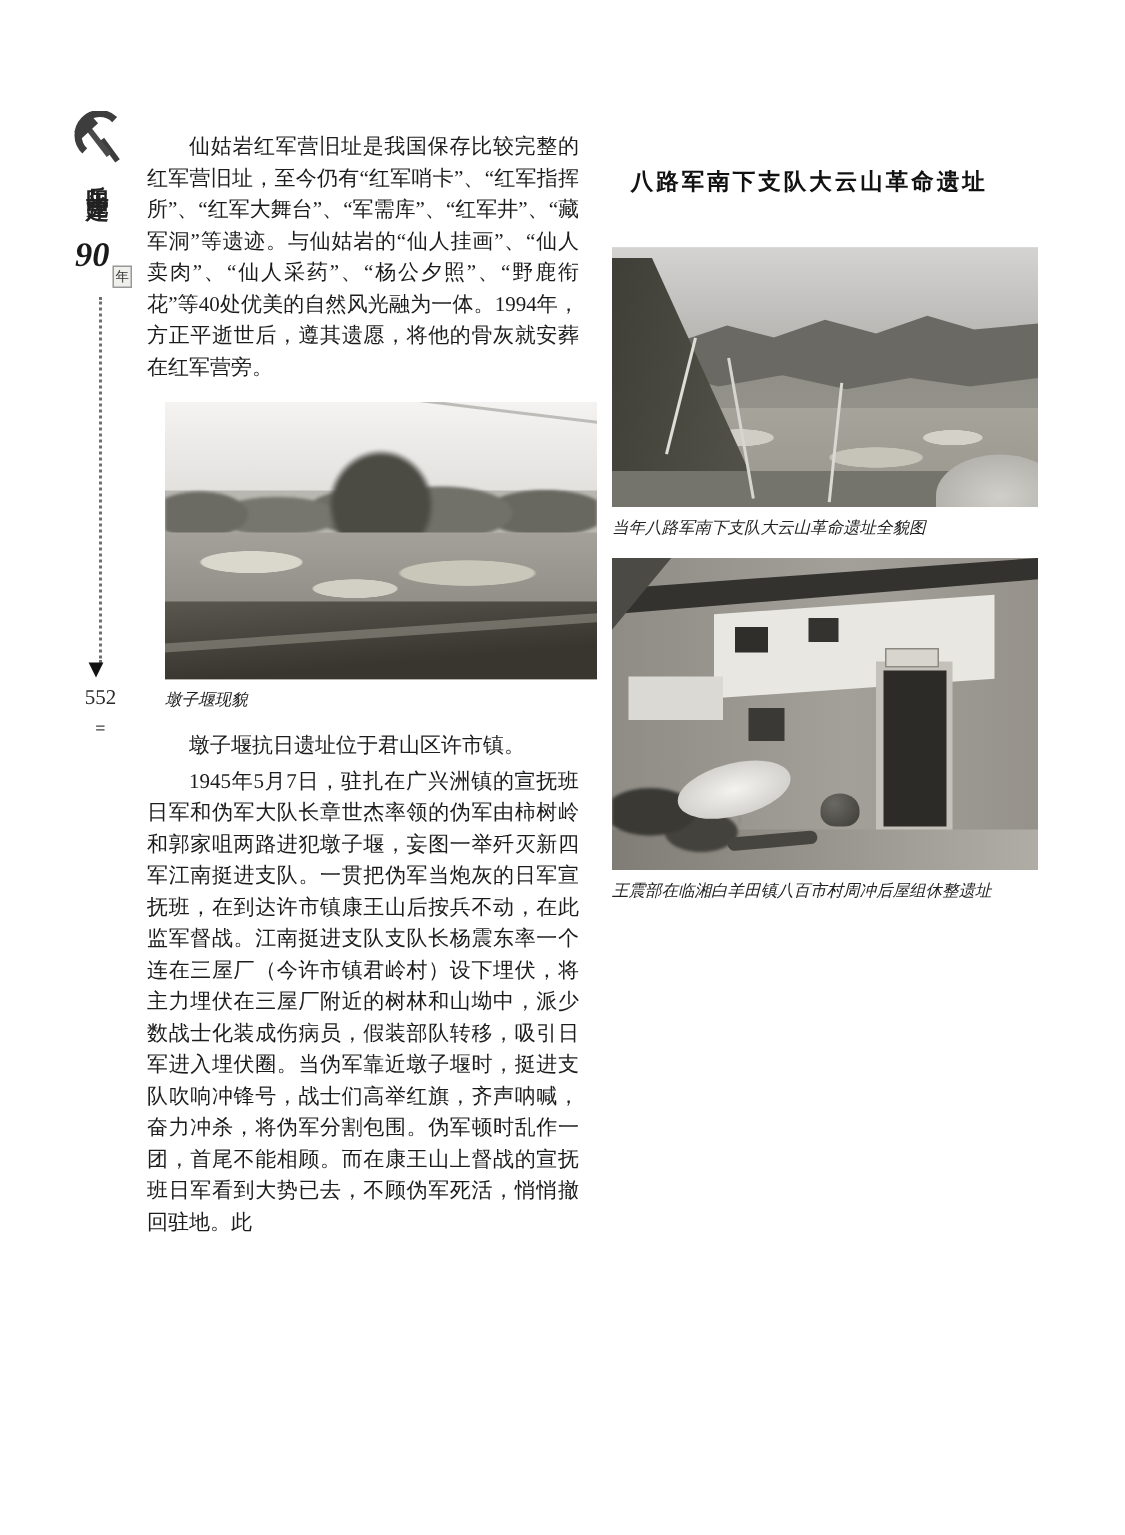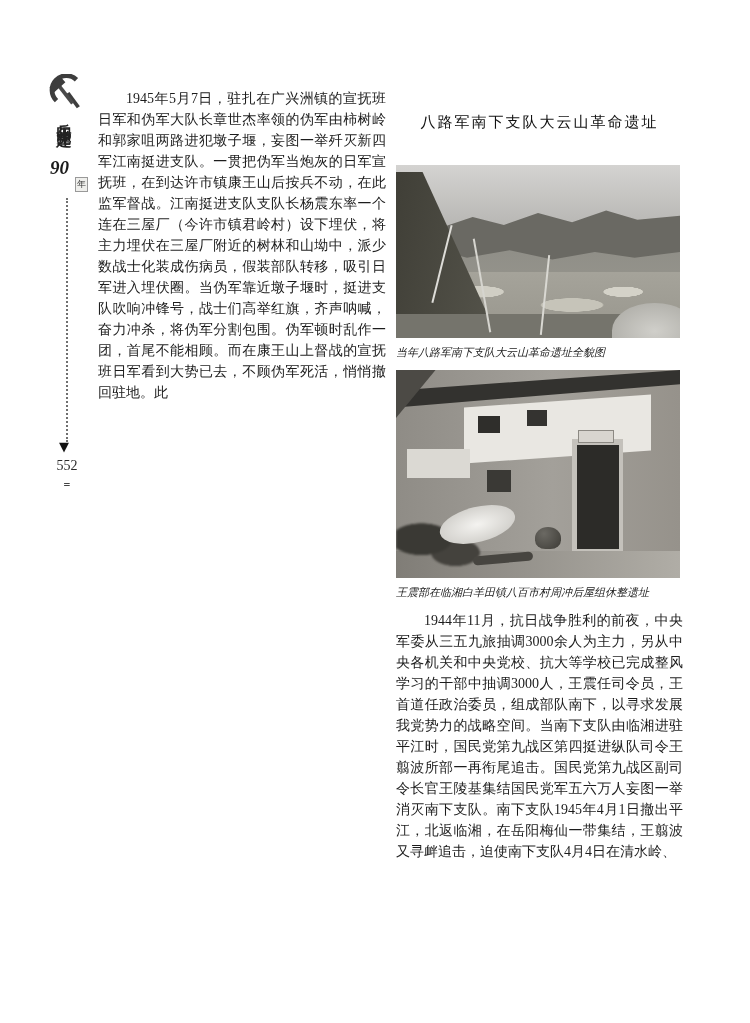--- a/index.html
+++ b/index.html
@@ -5,41 +5,41 @@
   html,body{margin:0;padding:0;}
   body{width:750px;height:1023px;background:#ffffff;
        font-family:"Liberation Serif","DejaVu Serif",serif;color:#1c1c1c;}
   .page{position:relative;width:750px;height:1023px;background:#fff;overflow:hidden;}
 
   
   .emblem{position:absolute;left:46px;top:74px;width:40px;height:38px;}
   .vtitle{position:absolute;left:54px;top:112px;writing-mode:vertical-rl;
           font-size:15px;font-weight:700;letter-spacing:3px;color:#222;}
   .anniv{position:absolute;left:50px;top:158px;width:40px;height:34px;}
-  .anniv .n90{font-size:19px;font-weight:700;font-style:italic;line-height:1;color:#1a1a1a;}
+  .anniv .n90{font-size:23px;font-weight:700;font-style:italic;line-height:1;color:#1a1a1a;}
   .anniv .nian{position:absolute;right:2px;bottom:0;font-size:9px;font-style:normal;
                border:1px solid #999;background:#efefec;padding:0 1px;color:#333;}
   .dotline{position:absolute;left:66px;top:198px;height:244px;width:0;
            border-left:2px dotted #6f6f6f;}
   .arrowhead{position:absolute;left:59px;top:440px;font-size:13px;color:#111;
              font-family:"DejaVu Sans",sans-serif;line-height:1;}
   .pagenum{position:absolute;left:48px;top:458px;width:38px;text-align:center;
            font-size:14px;color:#2a2a2a;}
   .eqmark{position:absolute;left:48px;top:478px;width:38px;text-align:center;
           font-size:12px;font-weight:700;color:#444;}
 
   
   .col{position:absolute;top:88px;font-size:14px;line-height:21px;text-align:justify;}
   .col-left{left:98px;width:288px;}
   .col-right{left:396px;width:287px;}
   .col p{margin:0 0 3px 0;}
   .col p.indent{text-indent:2em;}
-  h3.section{text-align:center;font-size:15px;font-weight:400;letter-spacing:2px;
+  h3.section{text-align:center;font-size:15px;font-weight:700;letter-spacing:2px;
              margin:24px 0 32px;color:#111;}
-  figure{margin:0;}
+  figure{margin:12px;}
   figcaption{font-size:11px;font-style:italic;line-height:15px;margin:7px 0 10px;color:#222;
              text-align:left;}
   .photo{position:relative;overflow:hidden;background:#b9b7b1;}
   .photo-1{width:288px;height:185px;}
   .photo-2{width:284px;height:173px;}
   .photo-3{width:284px;height:208px;}
   .photo div{position:absolute;}
 
   
   .p1-sky{left:0;top:0;width:100%;height:32%;background:linear-gradient(#f4f3f1,#e2e1de);}
@@ -128,20 +128,34 @@
   <div class="anniv">
     <span class="n90">90</span>
     <span class="nian">年</span>
   </div>
   <div class="dotline"></div>
   <div class="arrowhead">▼</div>
   <div class="pagenum">552</div>
   <div class="eqmark">=</div>
 
   <section class="col col-left">
+    <p class="indent">仙姑岩红军营旧址是我国保存比较完整的红军营旧址，至今仍有“红军哨卡”、“红军指挥所”、“红军大舞台”、“军需库”、“红军井”、“藏军洞”等遗迹。与仙姑岩的“仙人挂画”、“仙人卖肉”、“仙人采药”、“杨公夕照”、“野鹿衔花”等40处优美的自然风光融为一体。1994年，方正平逝世后，遵其遗愿，将他的骨灰就安葬在红军营旁。</p>
+    <figure>
+      <div class="photo photo-1">
+        <div class="p1-sky"></div>
+        <div class="p1-wire"></div>
+        <div class="p1-trees"></div>
+        <div class="p1-bush"></div>
+        <div class="p1-marsh"></div>
+        <div class="p1-field"></div>
+        <div class="p1-path"></div>
+      </div>
+      <figcaption>墩子堰现貌</figcaption>
+    </figure>
+    <p class="indent">墩子堰抗日遗址位于君山区许市镇。</p>
     <p class="indent">1945年5月7日，驻扎在广兴洲镇的宣抚班日军和伪军大队长章世杰率领的伪军由柿树岭和郭家咀两路进犯墩子堰，妄图一举歼灭新四军江南挺进支队。一贯把伪军当炮灰的日军宣抚班，在到达许市镇康王山后按兵不动，在此监军督战。江南挺进支队支队长杨震东率一个连在三屋厂（今许市镇君岭村）设下埋伏，将主力埋伏在三屋厂附近的树林和山坳中，派少数战士化装成伤病员，假装部队转移，吸引日军进入埋伏圈。当伪军靠近墩子堰时，挺进支队吹响冲锋号，战士们高举红旗，齐声呐喊，奋力冲杀，将伪军分割包围。伪军顿时乱作一团，首尾不能相顾。而在康王山上督战的宣抚班日军看到大势已去，不顾伪军死活，悄悄撤回驻地。此</p>
   </section>
 
   <section class="col col-right">
     <h3 class="section">八路军南下支队大云山革命遗址</h3>
     <figure>
       <div class="photo photo-2">
         <div class="p2-sky"></div>
         <div class="p2-ridge"></div>
         <div class="p2-mid"></div>
@@ -169,16 +183,15 @@
         <div class="p3-door"></div>
         <div class="p3-sign"></div>
         <div class="p3-ground"></div>
         <div class="p3-clutter"></div>
         <div class="p3-dish"></div>
         <div class="p3-log"></div>
         <div class="p3-pot"></div>
       </div>
       <figcaption>王震部在临湘白羊田镇八百市村周冲后屋组休整遗址</figcaption>
     </figure>
-    <p class="indent">1944年11月，抗日战争胜利的前夜，中央军委从三五九旅抽调3000余人为主力，另从中央各机关和中央党校、抗大等学校已完成整风学习的干部中抽调3000人，王震任司令员，王首道任政治委员，组成部队南下，以寻求发展我党势力的战略空间。当南下支队由临湘进驻平江时，国民党第九战区第四挺进纵队司令王翦波所部一再衔尾追击。国民党第九战区副司令长官王陵基集结国民党军五六万人妄图一举消灭南下支队。南下支队1945年4月1日撤出平江，北返临湘，在岳阳梅仙一带集结，王翦波又寻衅追击，迫使南下支队4月4日在清水岭、</p>
   </section>
 
 </div>
 
 </body></html>

